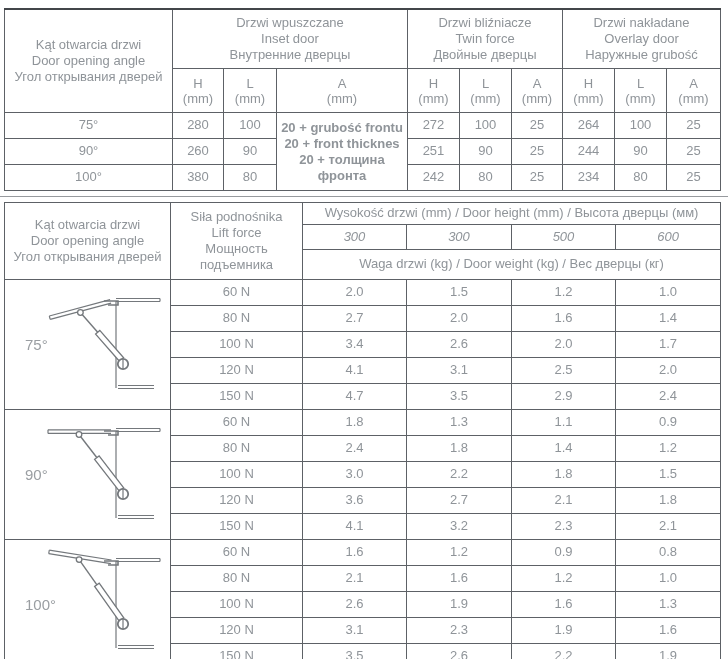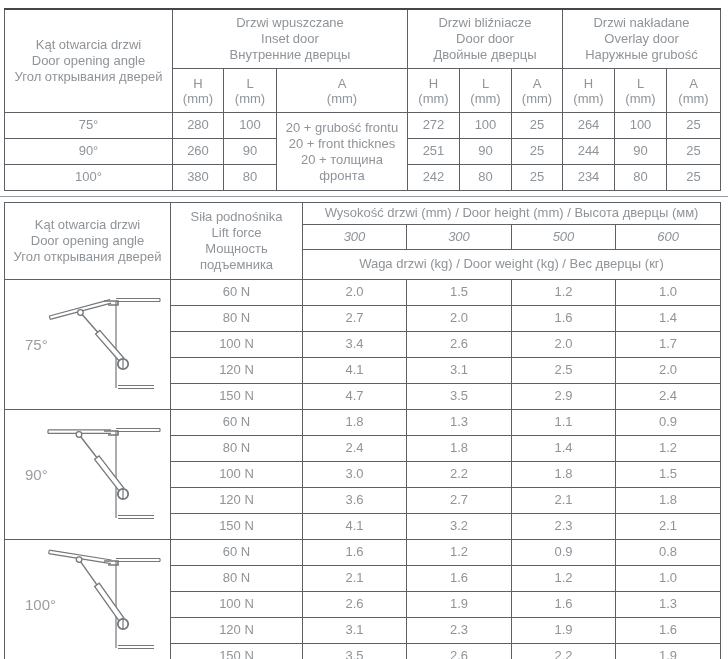--- a/index.html
+++ b/index.html
@@ -11,21 +11,21 @@
   td {
     border:1px solid #5d6166; text-align:center; vertical-align:middle;
     color:#8f9499; font-size:13px; padding:0; line-height:1.25;
     overflow:hidden; white-space:nowrap;
   }
   #table1 { position:absolute; left:4px; top:8px; width:716px; border-top:2px solid #43464a; }
   #table2 { position:absolute; left:4px; top:202px; width:716px; border-top:1px solid #5d6166; }
   .hdr div { line-height:16px; }
   .sub div { line-height:15px; }
   .row-h25 td { height:25px; }
-  .note { white-space:normal; line-height:16px; }
+  .note { white-space:normal; line-height:16px;font-weight:bold; }
   .separator {
     position:absolute; left:0; top:196px; width:728px; height:0;
     border-top:1px solid #979a9e;
   }
   .diag-cell { position:relative; }
   .angle-label {
     position:absolute; left:20px; top:50%; transform:translateY(-50%);
     font-size:15px; color:#9a9ea2;
   }
   .diag-svg { position:absolute; right:6px; top:50%; transform:translateY(-50%); }
@@ -58,21 +58,21 @@
           <div>Door opening angle</div>
           <div>Угол  открывания дверей</div>
         </td>
         <td colspan="3" class="hdr" style="height:58px">
           <div>Drzwi wpuszczane</div>
           <div>Inset door</div>
           <div>Внутренние дверцы</div>
         </td>
         <td colspan="3" class="hdr">
           <div>Drzwi bliźniacze</div>
-          <div>Door door</div>
+          <div>Twin force</div>
           <div>Двойные дверцы</div>
         </td>
         <td colspan="3" class="hdr">
           <div>Drzwi nakładane</div>
           <div>Overlay door</div>
           <div>Наружные grubość</div>
         </td>
       </tr>
       <tr class="sub" style="height:44px">
         <td>

